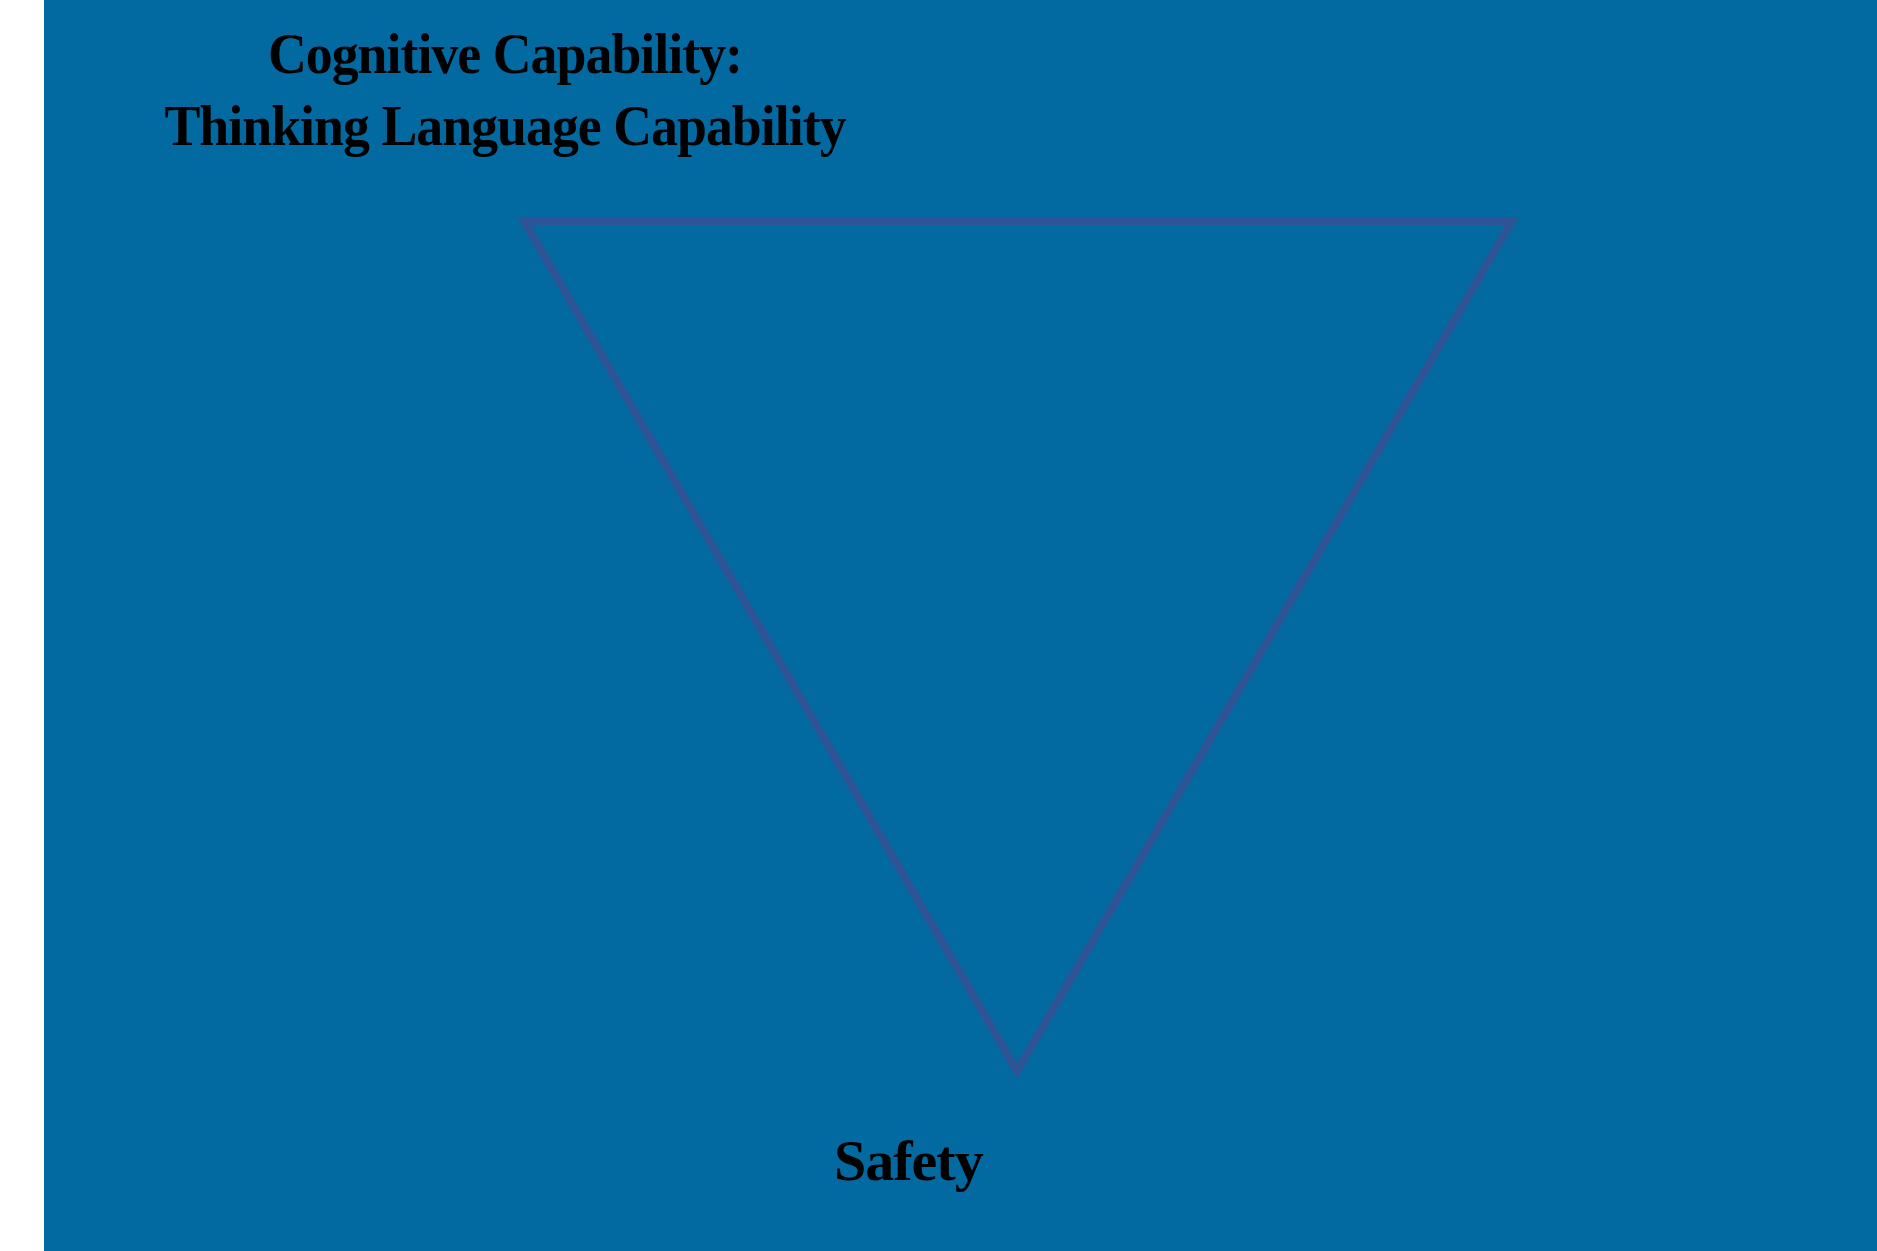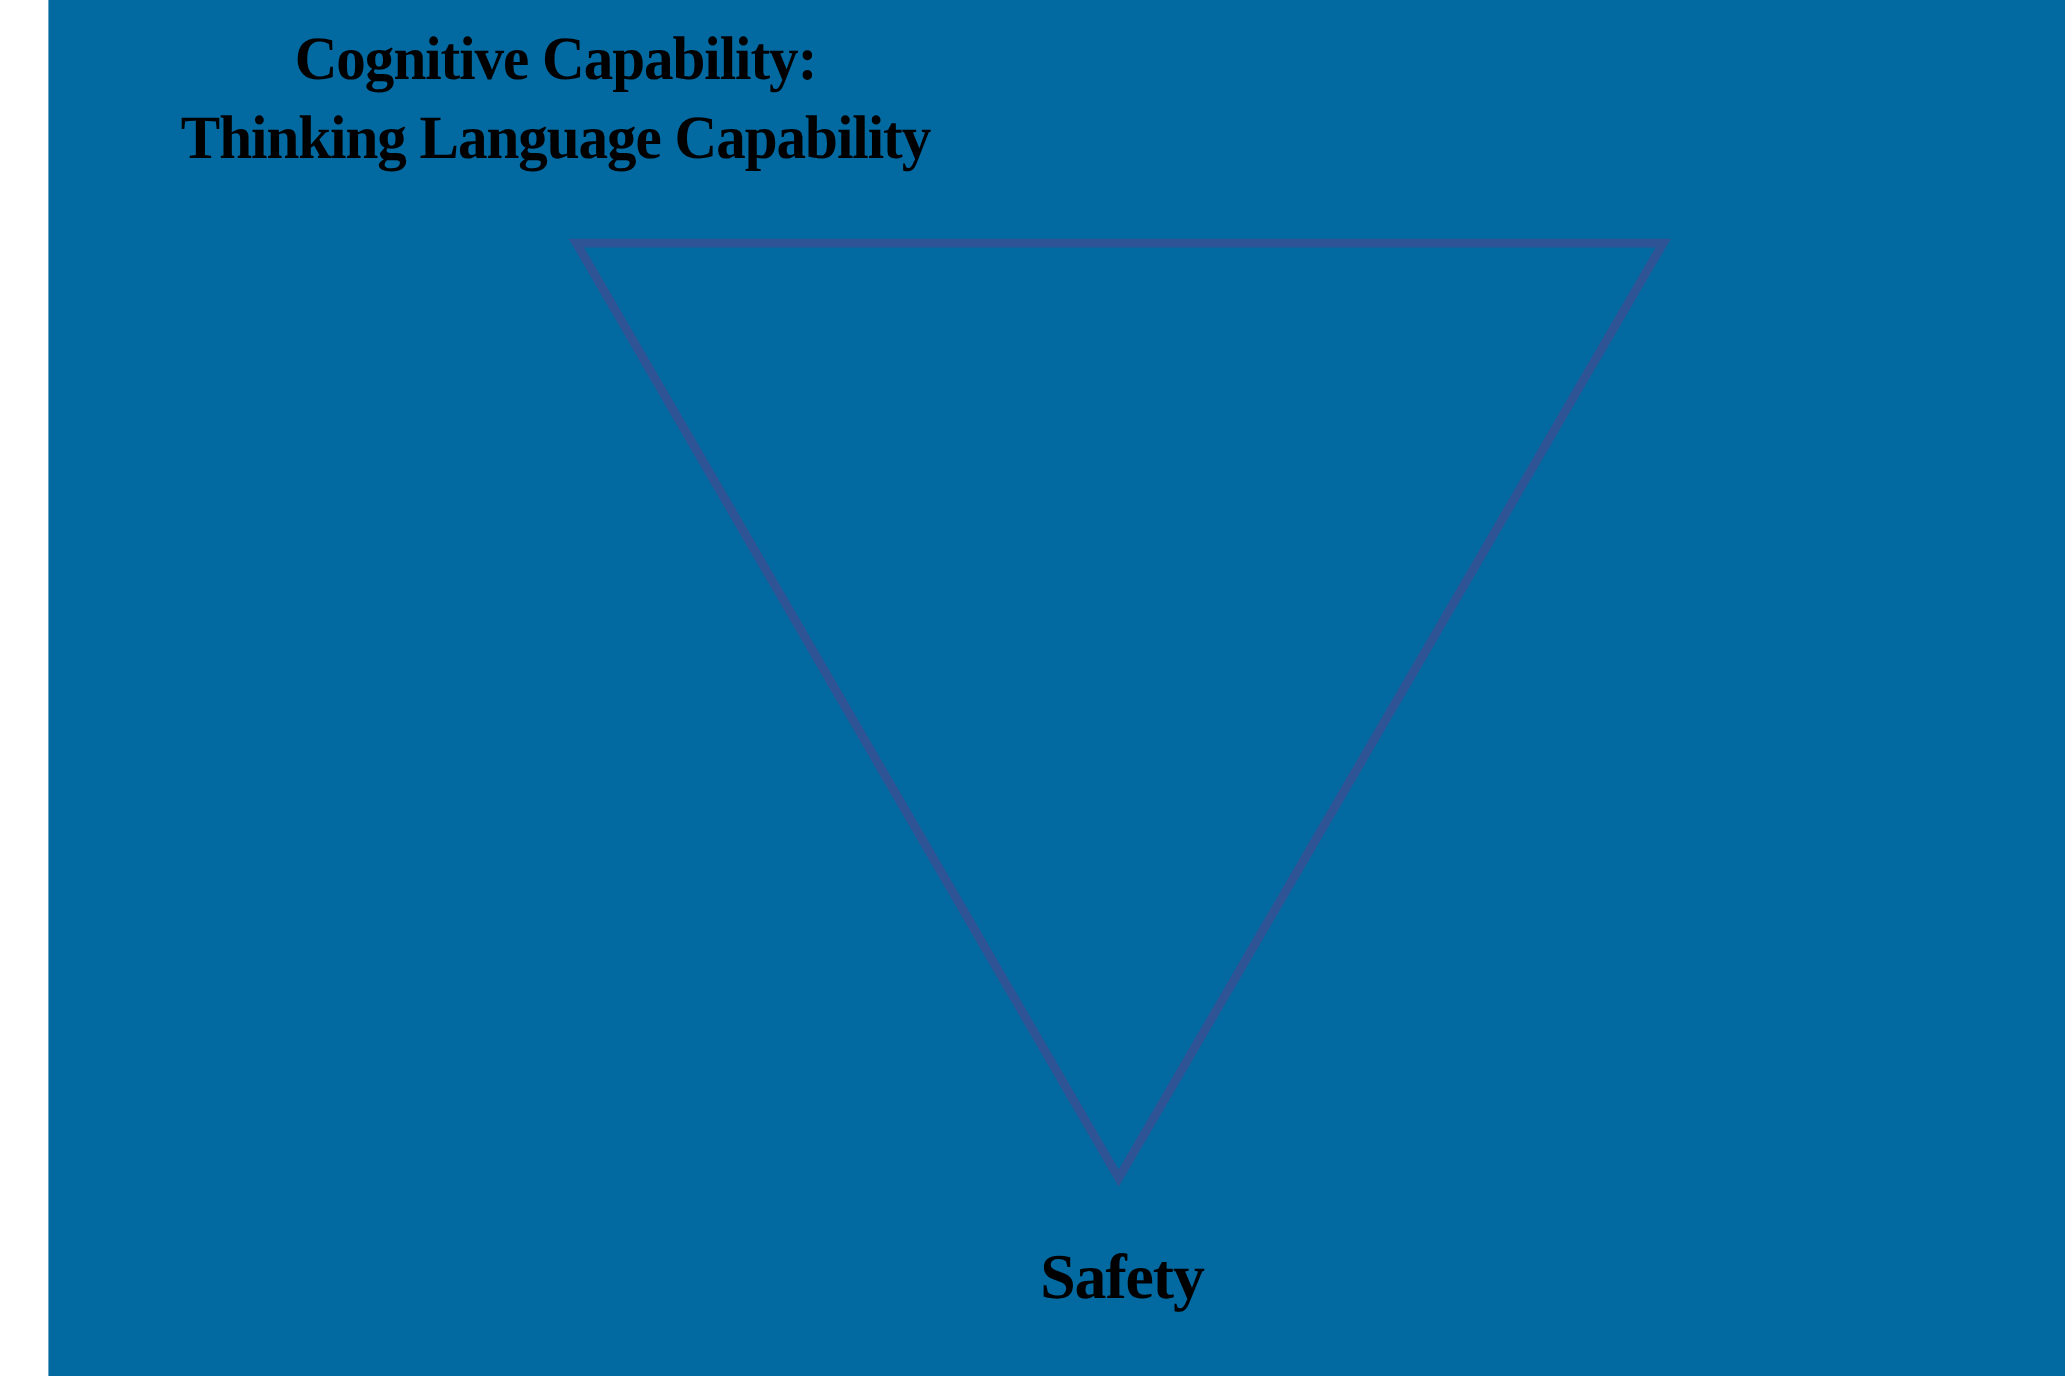--- a/index.html
+++ b/index.html
@@ -45,21 +45,20 @@
     left: 0;
     top: 0;
     width: 1877px;
     height: 1251px;
   }
   .bottom-label {
     position: absolute;
     left: 790px;
     width: 372px;
     top: 1125px;
-    text-align: center;
     font-weight: bold;
     font-size: 58px;
     line-height: 72px;
     color: #000000;
     letter-spacing: -1px;
   }
 </style>
 </head>
 <body>
 

